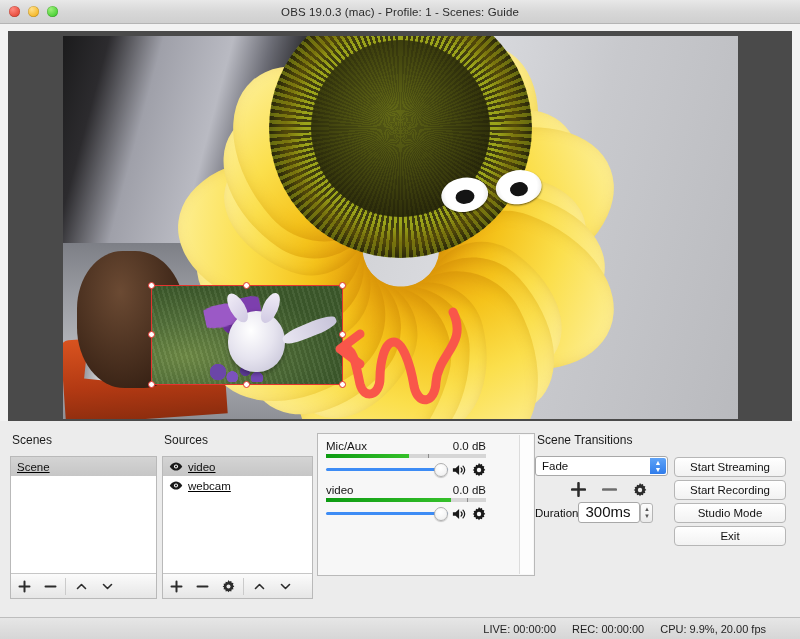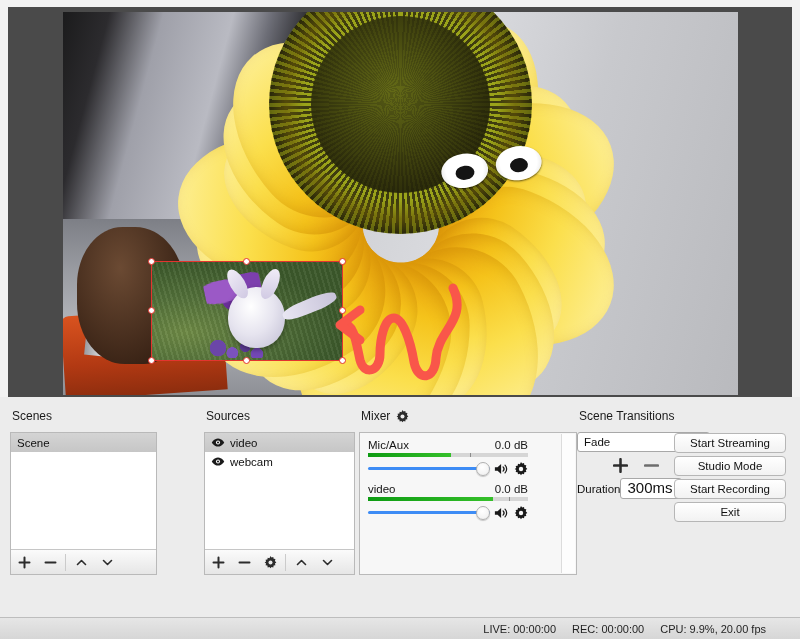--- a/index.html
+++ b/index.html
@@ -293,20 +293,21 @@
     gap: 6px;
     height: 14px;
   }
 
   .list-box {
     background: #ffffff;
     border: 1px solid #b9b9b9;
     box-sizing: border-box;
     display: flex;
     flex-direction: column;
+    text-decoration: underline;
   }
   .list-items { flex: 1 1 auto; overflow: hidden; }
   .list-row {
     height: 19px;
     display: flex;
     align-items: center;
     gap: 5px;
     padding: 0 6px;
     font-size: 11.5px;
     color: #111;
@@ -339,21 +340,21 @@
     height: 17px;
     background: #cbcbcb;
     margin: 0 2px;
   }
 
   
   .pane-scenes { flex: 0 0 152px; text-align: right; }
   .pane-scenes .list-box { height: 143px; width: 147px; }
 
   
-  .pane-sources { flex: 0 0 155px; margin-left: 42px; }
+  .pane-sources { flex: 0 0 155px; }
   .pane-sources .list-box { height: 143px; width: 151px; }
 
   
   .pane-mixer { flex: 0 0 205px; }
   .mixer-box {
     width: 218px;
     height: 143px;
     background: #f7f7f7;
     border: 1px solid #b9b9b9;
     box-sizing: border-box;
@@ -525,20 +526,28 @@
     font-size: 11px;
     color: #1f1f1f;
   }
   .icon-svg { display: block; }
 </style>
 </head>
 <body>
 
 <div class="window">
 
+  <div class="titlebar">
+    <div class="traffic">
+      <div class="tl tl-red"></div>
+      <div class="tl tl-yellow"></div>
+      <div class="tl tl-green"></div>
+    </div>
+    <div class="title-text">OBS 19.0.3 (mac) - Profile: 1 - Scenes: Guide</div>
+  </div>
 
   <div class="preview-wrap">
     <div class="preview">
       <div class="canvas">
         <div class="sf-sky"></div>
         <div class="sf-floor"></div>
         <div class="sf-orange"></div>
         <div class="sf-rod"></div>
         <div class="sf-brown"></div>
         <div class="petals" id="petals">
@@ -695,27 +704,20 @@
           <div class="tb-btn">
             <svg class="icon-svg" width="13" height="13" viewBox="0 0 13 13">
               <path d="M2.5 4.5 L6.5 8.5 L10.5 4.5" fill="none" stroke="#2c2c2c" stroke-width="1.6" stroke-linecap="round" stroke-linejoin="round"></path>
             </svg>
           </div>
         </div>
       </div>
     </div>
 
     <div class="pane pane-mixer">
-      <div class="pane-title">
-        <span>Mixer</span>
-        <svg class="icon-svg" width="13" height="13" viewBox="0 0 20 20">
-          <path d="M10 0 l1.6 2.3 2.7-.8.5 2.8 2.8.5-.8 2.7L19 10l-2.2 1.6.8 2.7-2.8.5-.5 2.8-2.7-.8L10 19l-1.6-2.2-2.7.8-.5-2.8-2.8-.5.8-2.7L1 10l2.2-1.5-.8-2.7 2.8-.5.5-2.8 2.7.8z" fill="#2c2c2c"></path>
-          <circle cx="10" cy="10" r="3.1" fill="#ececec"></circle>
-        </svg>
-      </div>
       <div class="mixer-box">
         <div class="mixer-scroll"></div>
 
         <div class="mix-strip">
           <div class="mix-head">
             <span>Mic/Aux</span>
             <span>0.0 dB</span>
           </div>
           <div class="meter">
             <div class="meter-fill" style="width:52%"></div>
@@ -796,22 +798,22 @@
           <span>300ms</span>
         </div>
         <div class="stepper-gray">
           <span>▲</span>
           <span>▼</span>
         </div>
       </div>
 
       <div class="ctrl-col">
         <div class="ctrl-btn">Start Streaming</div>
+        <div class="ctrl-btn">Start Recording</div>
         <div class="ctrl-btn">Studio Mode</div>
-        <div class="ctrl-btn">Start Recording</div>
         <div class="ctrl-btn">Exit</div>
       </div>
     </div>
   </div>
 
   <div class="statusbar">
     <span>LIVE: 00:00:00</span>
     <span>REC: 00:00:00</span>
     <span>CPU: 9.9%, 20.00 fps</span>
   </div>

